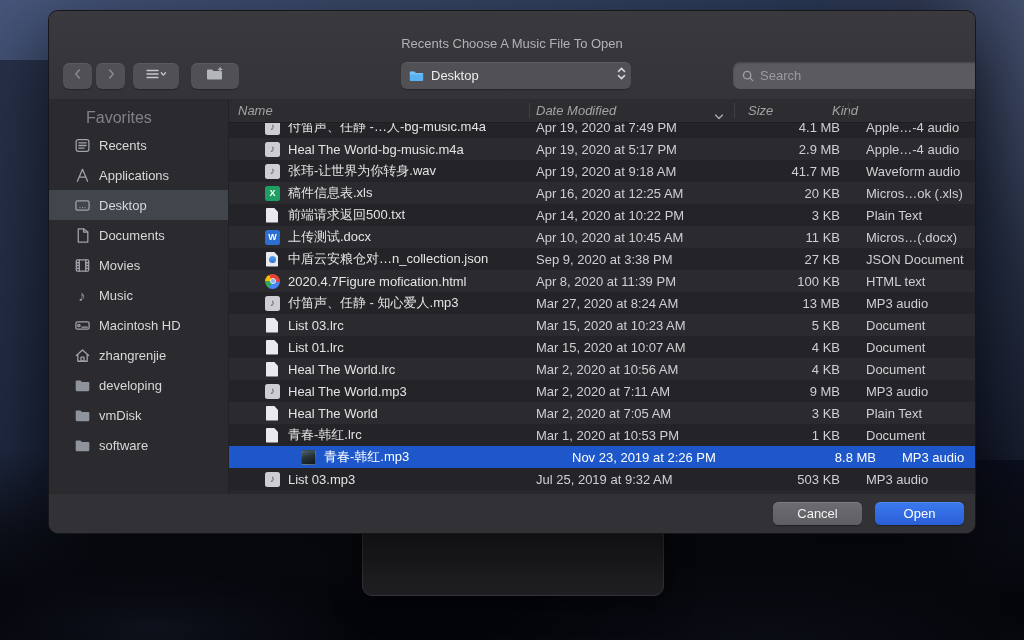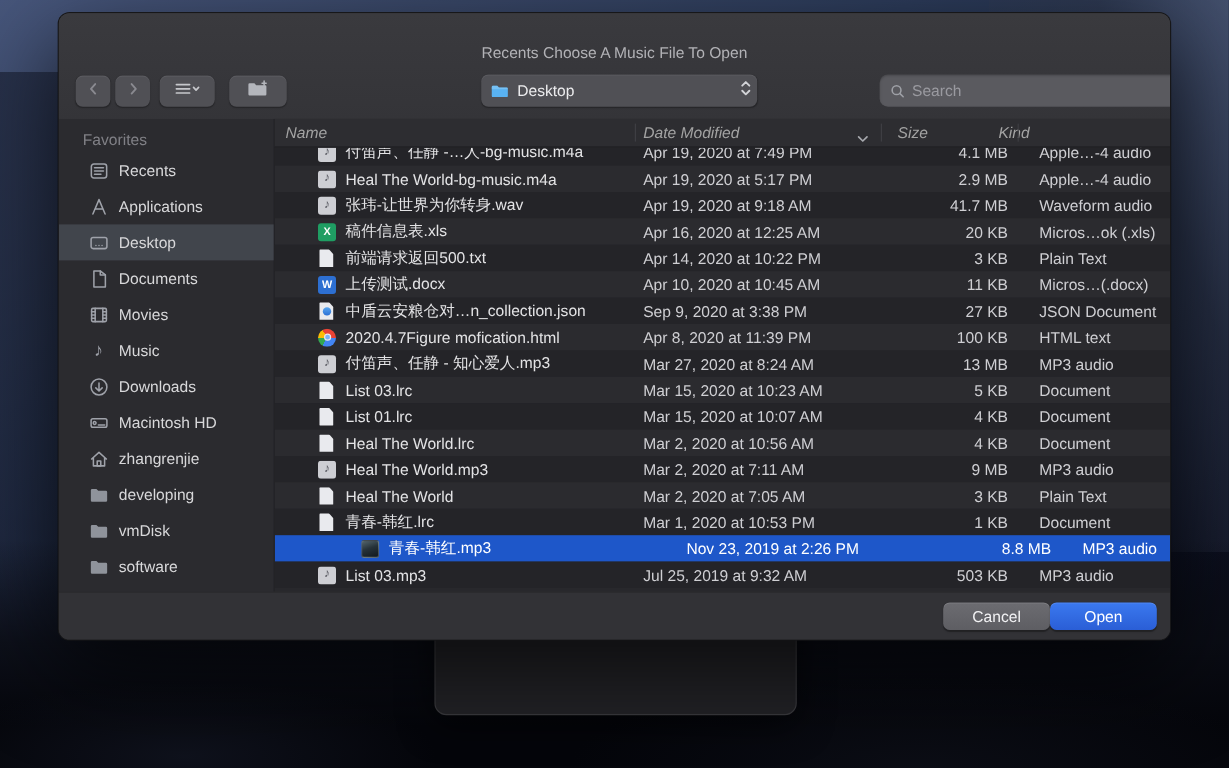--- a/index.html
+++ b/index.html
@@ -52,21 +52,21 @@
     background:#5a5a5f; border-radius:7px; display:flex; align-items:center;
     padding:0 8px; box-shadow:inset 0 1px 2px rgba(0,0,0,.25);margin-left:20px; }
   .search input { flex:1; background:transparent; border:none; outline:none;
     font-size:13px; color:#e9e9eb; margin-left:5px; font-family:inherit; }
   .search input::placeholder { color:#9a9aa0; }
 
   
   .content { flex:1; display:flex; min-height:0; }
   .sidebar { width:180px; background:#2b2b2f; border-right:1px solid #222226;
     padding-top:6px; flex:0 0 180px; }
-  .side-section { font-size:13px; color:#808086; padding:4px 0 3px 20px; }
+  .side-section { font-size:16px; color:#808086; padding:4px 0 3px 20px;margin-left:17px; }
   .side-item { height:30px; display:flex; align-items:center; padding-left:24px;
     font-size:13px; color:#d8d8da; }
   .side-item.selected { background:#41454c; }
   .side-ico { width:18px; height:17px; display:flex; align-items:center;
     justify-content:center; margin-right:8px; flex:0 0 18px; }
   .side-ico svg { width:17px; height:17px; stroke:#9fa2aa; stroke-width:1.2;
     fill:none; stroke-linecap:round; stroke-linejoin:round; }
   .note-glyph { font-size:15px; color:#9fa2aa; line-height:1; }
 
   .filelist { flex:1; display:flex; flex-direction:column; background:#28282c; min-width:0; }
@@ -106,21 +106,21 @@
     background:linear-gradient(#5aa7f0,#2a6fd4); }
   .fi-html { border-radius:50%;
     background:conic-gradient(from -30deg,#ea4335 0 120deg,#4285f4 0 240deg,#34a853 0 300deg,#fbbc05 0 360deg); }
   .html-core { width:6px; height:6px; border-radius:50%; background:#7db2f5;
     border:1px solid #e9eaee; }
   .fi-album { background:linear-gradient(160deg,#53646c 0%,#27333a 45%,#11181d 100%);
     border:1px solid rgba(255,255,255,.18); }
 
   
   .bottombar { height:40px; flex:0 0 40px; display:flex; align-items:center;
-    justify-content:flex-end; gap:0; padding-right:11px; background:#323236;
+    justify-content:flex-end; gap:13px; padding-right:11px; background:#323236;
     border-top:1px solid rgba(0,0,0,.18); }
   .btn { width:89px; height:23px; border-radius:5.5px; font-size:13px;
     display:flex; align-items:center; justify-content:center;
     box-shadow:inset 0 1px 0 rgba(255,255,255,.12), 0 1px 1px rgba(0,0,0,.35); }
   .btn-cancel { background:linear-gradient(#6c6c71,#5e5e63); color:#f2f2f4; }
   .btn-open { background:linear-gradient(#3b79ef,var(--accent,#2a5ed6)); color:#fff; }
 
   
   .nav-ico svg { stroke:#8a8a90; stroke-width:1.8; fill:none; stroke-linecap:round; stroke-linejoin:round; }
   .tool-ico svg { stroke:#c6c7cb; stroke-width:1.4; fill:none; stroke-linecap:round; stroke-linejoin:round; }
@@ -260,29 +260,20 @@
                 <line x1="11" y1="10.6" x2="13.8" y2="10.6"></line>
               </svg>
             </span>
             <span class="side-label">Movies</span>
           </div>
           <div class="side-item">
             <span class="side-ico">
               <span class="note-glyph">♪</span>
             </span>
             <span class="side-label">Music</span>
-          </div>
-          <div class="side-item">
-            <span class="side-ico">
-              <svg viewBox="0 0 16 16">
-                <circle cx="8" cy="8" r="6.2"></circle>
-                <path d="M8 4.8 V11 M5.5 8.7 L8 11.2 L10.5 8.7"></path>
-              </svg>
-            </span>
-            <span class="side-label">Downloads</span>
           </div>
           <div class="side-item">
             <span class="side-ico">
               <svg viewBox="0 0 16 16">
                 <rect x="1.8" y="4.6" width="12.4" height="6.8" rx="1.4"></rect>
                 <circle cx="4.6" cy="8" r="1.1"></circle>
                 <line x1="7.5" y1="9.6" x2="12.5" y2="9.6"></line>
               </svg>
             </span>
             <span class="side-label">Macintosh HD</span>

